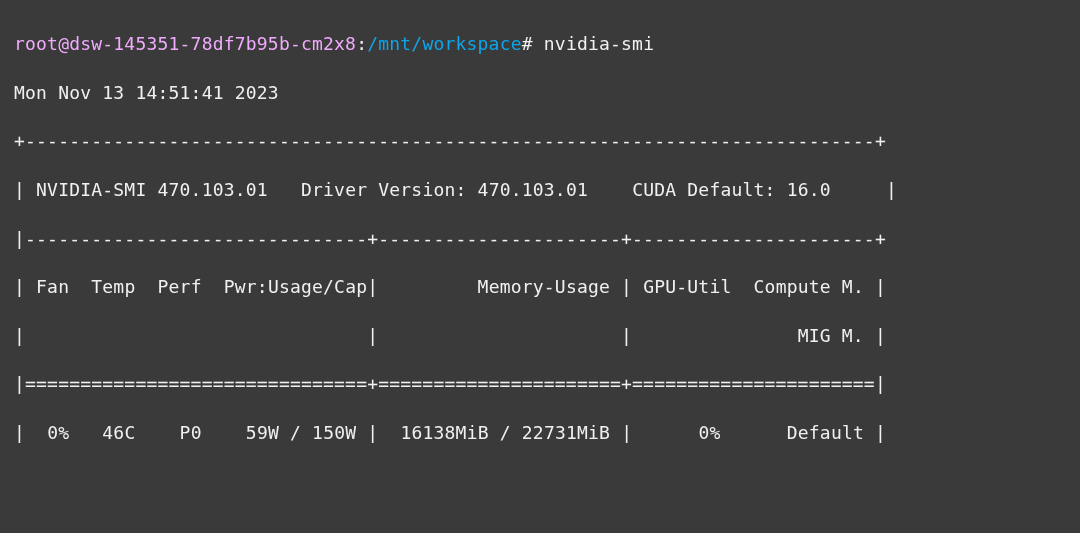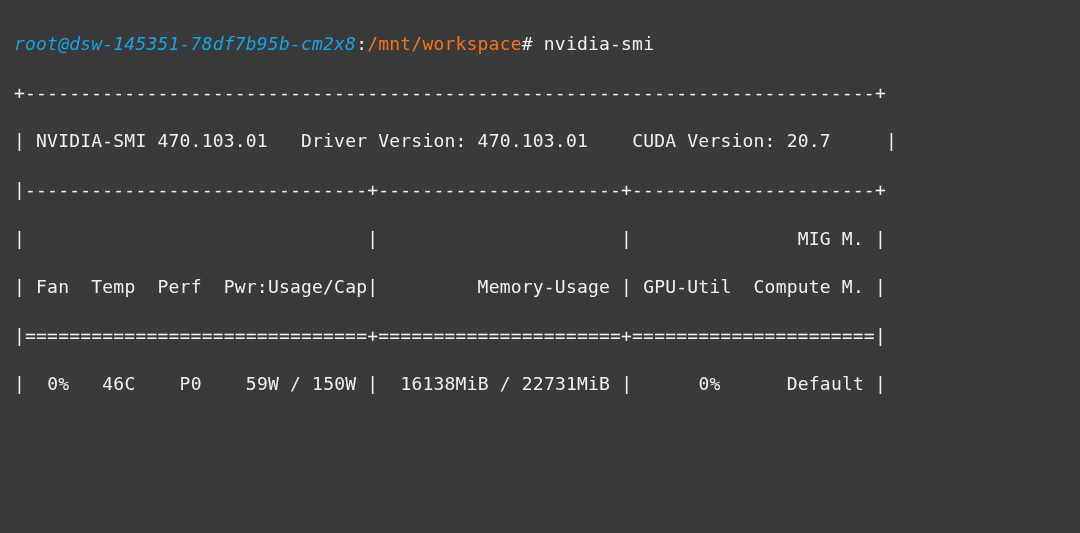--- a/index.html
+++ b/index.html
@@ -18,34 +18,35 @@
   .terminal {
     box-sizing: border-box;
     padding: 8px 14px 10px 14px;
     white-space: pre;
     font-variant-ligatures: none;
   }
   .line {
     display: block;
     min-height: 1.35em;
   }
-  .prompt-user { color: #0ea5e9; font-style: italic; }
-  .prompt-path { color: #f97316; }
+  .prompt-user { color: #f0abfc; }
+  .prompt-path { color: #0ea5e9; }
   .cmd { color: #f0f0f0; }
 </style>
 </head>
 <body>
 
 <div class="terminal">
 <span class="line"><span class="prompt-user">root@dsw-145351-78df7b95b-cm2x8</span>:<span class="prompt-path">/mnt/workspace</span><span>#</span> <span class="cmd">nvidia-smi</span></span>
+<span class="line">Mon Nov 13 14:51:41 2023</span>
 <span class="line">+-----------------------------------------------------------------------------+</span>
-<span class="line">| <span>NVIDIA-SMI</span> <span>470.103.01</span>   <span>Driver Version:</span> <span>470.103.01</span>    <span>CUDA Version:</span> <span>20.7</span>     |</span>
+<span class="line">| <span>NVIDIA-SMI</span> <span>470.103.01</span>   <span>Driver Version:</span> <span>470.103.01</span>    <span>CUDA Default:</span> <span>16.0</span>     |</span>
 <span class="line">|-------------------------------+----------------------+----------------------+</span>
+<span class="line">| <span>Fan</span>  <span>Temp</span>  <span>Perf</span>  <span>Pwr:Usage/Cap</span>|         <span>Memory-Usage</span> | <span>GPU-Util</span>  <span>Compute M.</span> |</span>
 <span class="line">|                               |                      |               <span>MIG M.</span> |</span>
-<span class="line">| <span>Fan</span>  <span>Temp</span>  <span>Perf</span>  <span>Pwr:Usage/Cap</span>|         <span>Memory-Usage</span> | <span>GPU-Util</span>  <span>Compute M.</span> |</span>
 <span class="line">|===============================+======================+======================|</span>
 <span class="line">|  <span>0%</span>   <span>46C</span>    <span>P0</span>    <span>59W</span> / <span>150W</span> |  <span>16138MiB</span> / <span>22731MiB</span> |      <span>0%</span>      <span>Default</span> |</span>
 
 
 
 
 
 
 
 

